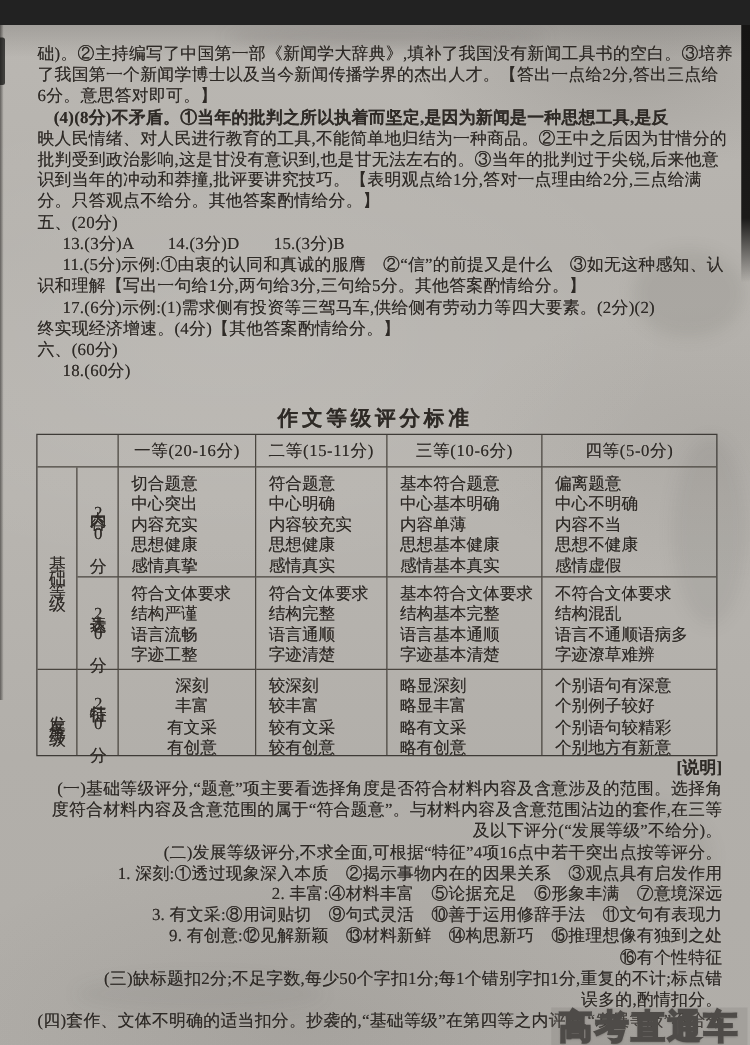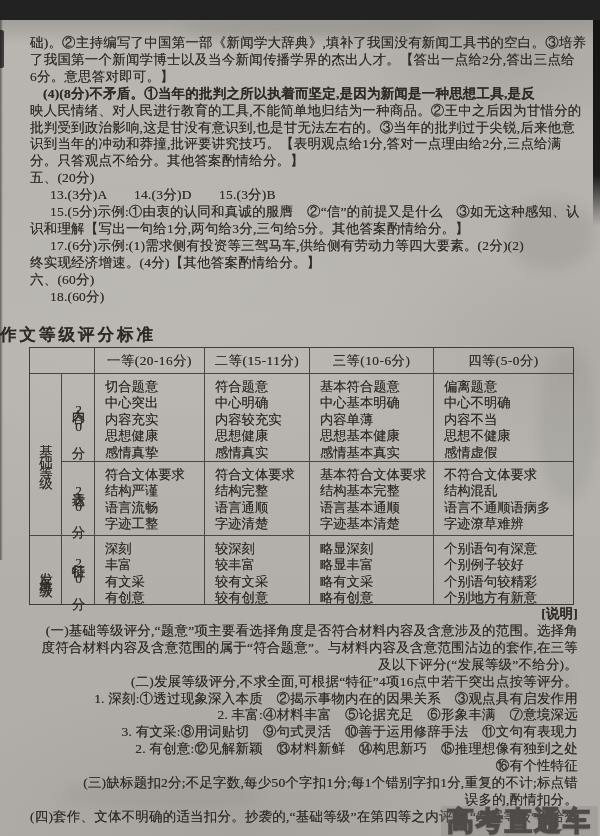--- a/index.html
+++ b/index.html
@@ -18,21 +18,21 @@
       radial-gradient(500px 260px at 30% 30%, rgba(255,255,255,.08), transparent 75%),
       linear-gradient(180deg, rgba(80,77,74,.22), rgba(80,77,74,0) 26px);
   }
   .ink{text-shadow:0 0 .5px rgba(46,42,38,.65);}
   
   .answers{position:absolute;left:30px;top:15px;width:545px;}
   .ln{font-size:13.5px;line-height:16.9px;letter-spacing:.2px;white-space:nowrap;}
   .i1{padding-left:13px;font-weight:bold;}
   .i2{padding-left:20px;}
   
-  .tbl-title{position:absolute;left:0;top:304px;width:600px;text-align:left;
+  .tbl-title{position:absolute;left:0;top:304px;width:600px;text-align:center;
     font-weight:700;font-size:16.5px;letter-spacing:3px;}
   .tb{position:absolute;left:29px;top:327px;width:543px;height:256px;
     display:grid;border:1.6px solid #3e3b37;
     grid-template-columns:32px 33px 110px 105px 124px 139px;
     grid-template-rows:26px 88px 74px 68px;
     font-size:13.3px;}
   .tc{border-right:1.2px solid #49453f;border-bottom:1.2px solid #49453f;}
   .noR{border-right:none;} .noB{border-bottom:none;}
   .hc{display:flex;align-items:center;justify-content:center;letter-spacing:.5px;}
   .cell{padding:5px 2px 0 10px;line-height:16.4px;white-space:pre-line;}
@@ -98,21 +98,21 @@
     <div class="ln">础)。②主持编写了中国第一部《新闻学大辞典》,填补了我国没有新闻工具书的空白。③培养</div>
     <div class="ln">了我国第一个新闻学博士以及当今新闻传播学界的杰出人才。【答出一点给2分,答出三点给</div>
     <div class="ln">6分。意思答对即可。】</div>
     <div class="ln i1">(4)(8分)不矛盾。①当年的批判之所以执着而坚定,是因为新闻是一种思想工具,是反</div>
     <div class="ln">映人民情绪、对人民进行教育的工具,不能简单地归结为一种商品。②王中之后因为甘惜分的</div>
     <div class="ln">批判受到政治影响,这是甘没有意识到,也是甘无法左右的。③当年的批判过于尖锐,后来他意</div>
     <div class="ln">识到当年的冲动和莽撞,批评要讲究技巧。【表明观点给1分,答对一点理由给2分,三点给满</div>
     <div class="ln">分。只答观点不给分。其他答案酌情给分。】</div>
     <div class="ln">五、(20分)</div>
     <div class="ln i2">13.(3分)A　　14.(3分)D　　15.(3分)B</div>
-    <div class="ln i2">15.(5分)示例:①由衷的认同和真诚的服膺　②“信”的前提又是什么　③如无这种感知、认</div>
+    <div class="ln i2">11.(5分)示例:①由衷的认同和真诚的服膺　②“信”的前提又是什么　③如无这种感知、认</div>
     <div class="ln">识和理解【写出一句给1分,两句给3分,三句给5分。其他答案酌情给分。】</div>
     <div class="ln i2">17.(6分)示例:(1)需求侧有投资等三驾马车,供给侧有劳动力等四大要素。(2分)(2)</div>
     <div class="ln">终实现经济增速。(4分)【其他答案酌情给分。】</div>
     <div class="ln">六、(60分)</div>
     <div class="ln i2">18.(60分)</div>
   </div>
 
   <div class="tbl-title ink">作文等级评分标准</div>
 
   <div class="tb ink">
@@ -171,21 +171,21 @@
 字迹清楚</div>
     <div class="tc cell" style="grid-column:5;grid-row:3;">基本符合文体要求
 结构基本完整
 语言基本通顺
 字迹基本清楚</div>
     <div class="tc cell noR" style="grid-column:6;grid-row:3;">不符合文体要求
 结构混乱
 语言不通顺语病多
 字迹潦草难辨</div>
 
-    <div class="tc cell noB" style="grid-column:3;grid-row:4;">深刻
+    <div class="tc cell noB" style="grid-column:3;grid-row:4;text-align:center;">深刻
 丰富
 有文采
 有创意</div>
     <div class="tc cell noB" style="grid-column:4;grid-row:4;">较深刻
 较丰富
 较有文采
 较有创意</div>
     <div class="tc cell noB" style="grid-column:5;grid-row:4;">略显深刻
 略显丰富
 略有文采
@@ -198,21 +198,21 @@
 
   <div class="notes ink">
     <div class="nl nb">[说明]</div>
     <div class="nl">(一)基础等级评分,“题意”项主要看选择角度是否符合材料内容及含意涉及的范围。选择角</div>
     <div class="nl">度符合材料内容及含意范围的属于“符合题意”。与材料内容及含意范围沾边的套作,在三等</div>
     <div class="nl">及以下评分(“发展等级”不给分)。</div>
     <div class="nl">(二)发展等级评分,不求全面,可根据“特征”4项16点中若干突出点按等评分。</div>
     <div class="nl">1. 深刻:①透过现象深入本质　②揭示事物内在的因果关系　③观点具有启发作用</div>
     <div class="nl">2. 丰富:④材料丰富　⑤论据充足　⑥形象丰满　⑦意境深远</div>
     <div class="nl">3. 有文采:⑧用词贴切　⑨句式灵活　⑩善于运用修辞手法　⑪文句有表现力</div>
-    <div class="nl">2. 有创意:⑫见解新颖　⑬材料新鲜　⑭构思新巧　⑮推理想像有独到之处</div>
+    <div class="nl">9. 有创意:⑫见解新颖　⑬材料新鲜　⑭构思新巧　⑮推理想像有独到之处</div>
     <div class="nl i3">⑯有个性特征</div>
     <div class="nl">(三)缺标题扣2分;不足字数,每少50个字扣1分;每1个错别字扣1分,重复的不计;标点错</div>
     <div class="nl">误多的,酌情扣分。</div>
     <div class="nl">(四)套作、文体不明确的适当扣分。抄袭的,“基础等级”在第四等之内评分,“发展等级”不给分</div>
   </div>
 
 
   <div class="wm">
     <span class="wm-brand">高考直通车</span>
     <span class="wm-url">gaokaozhitongche.com</span>

